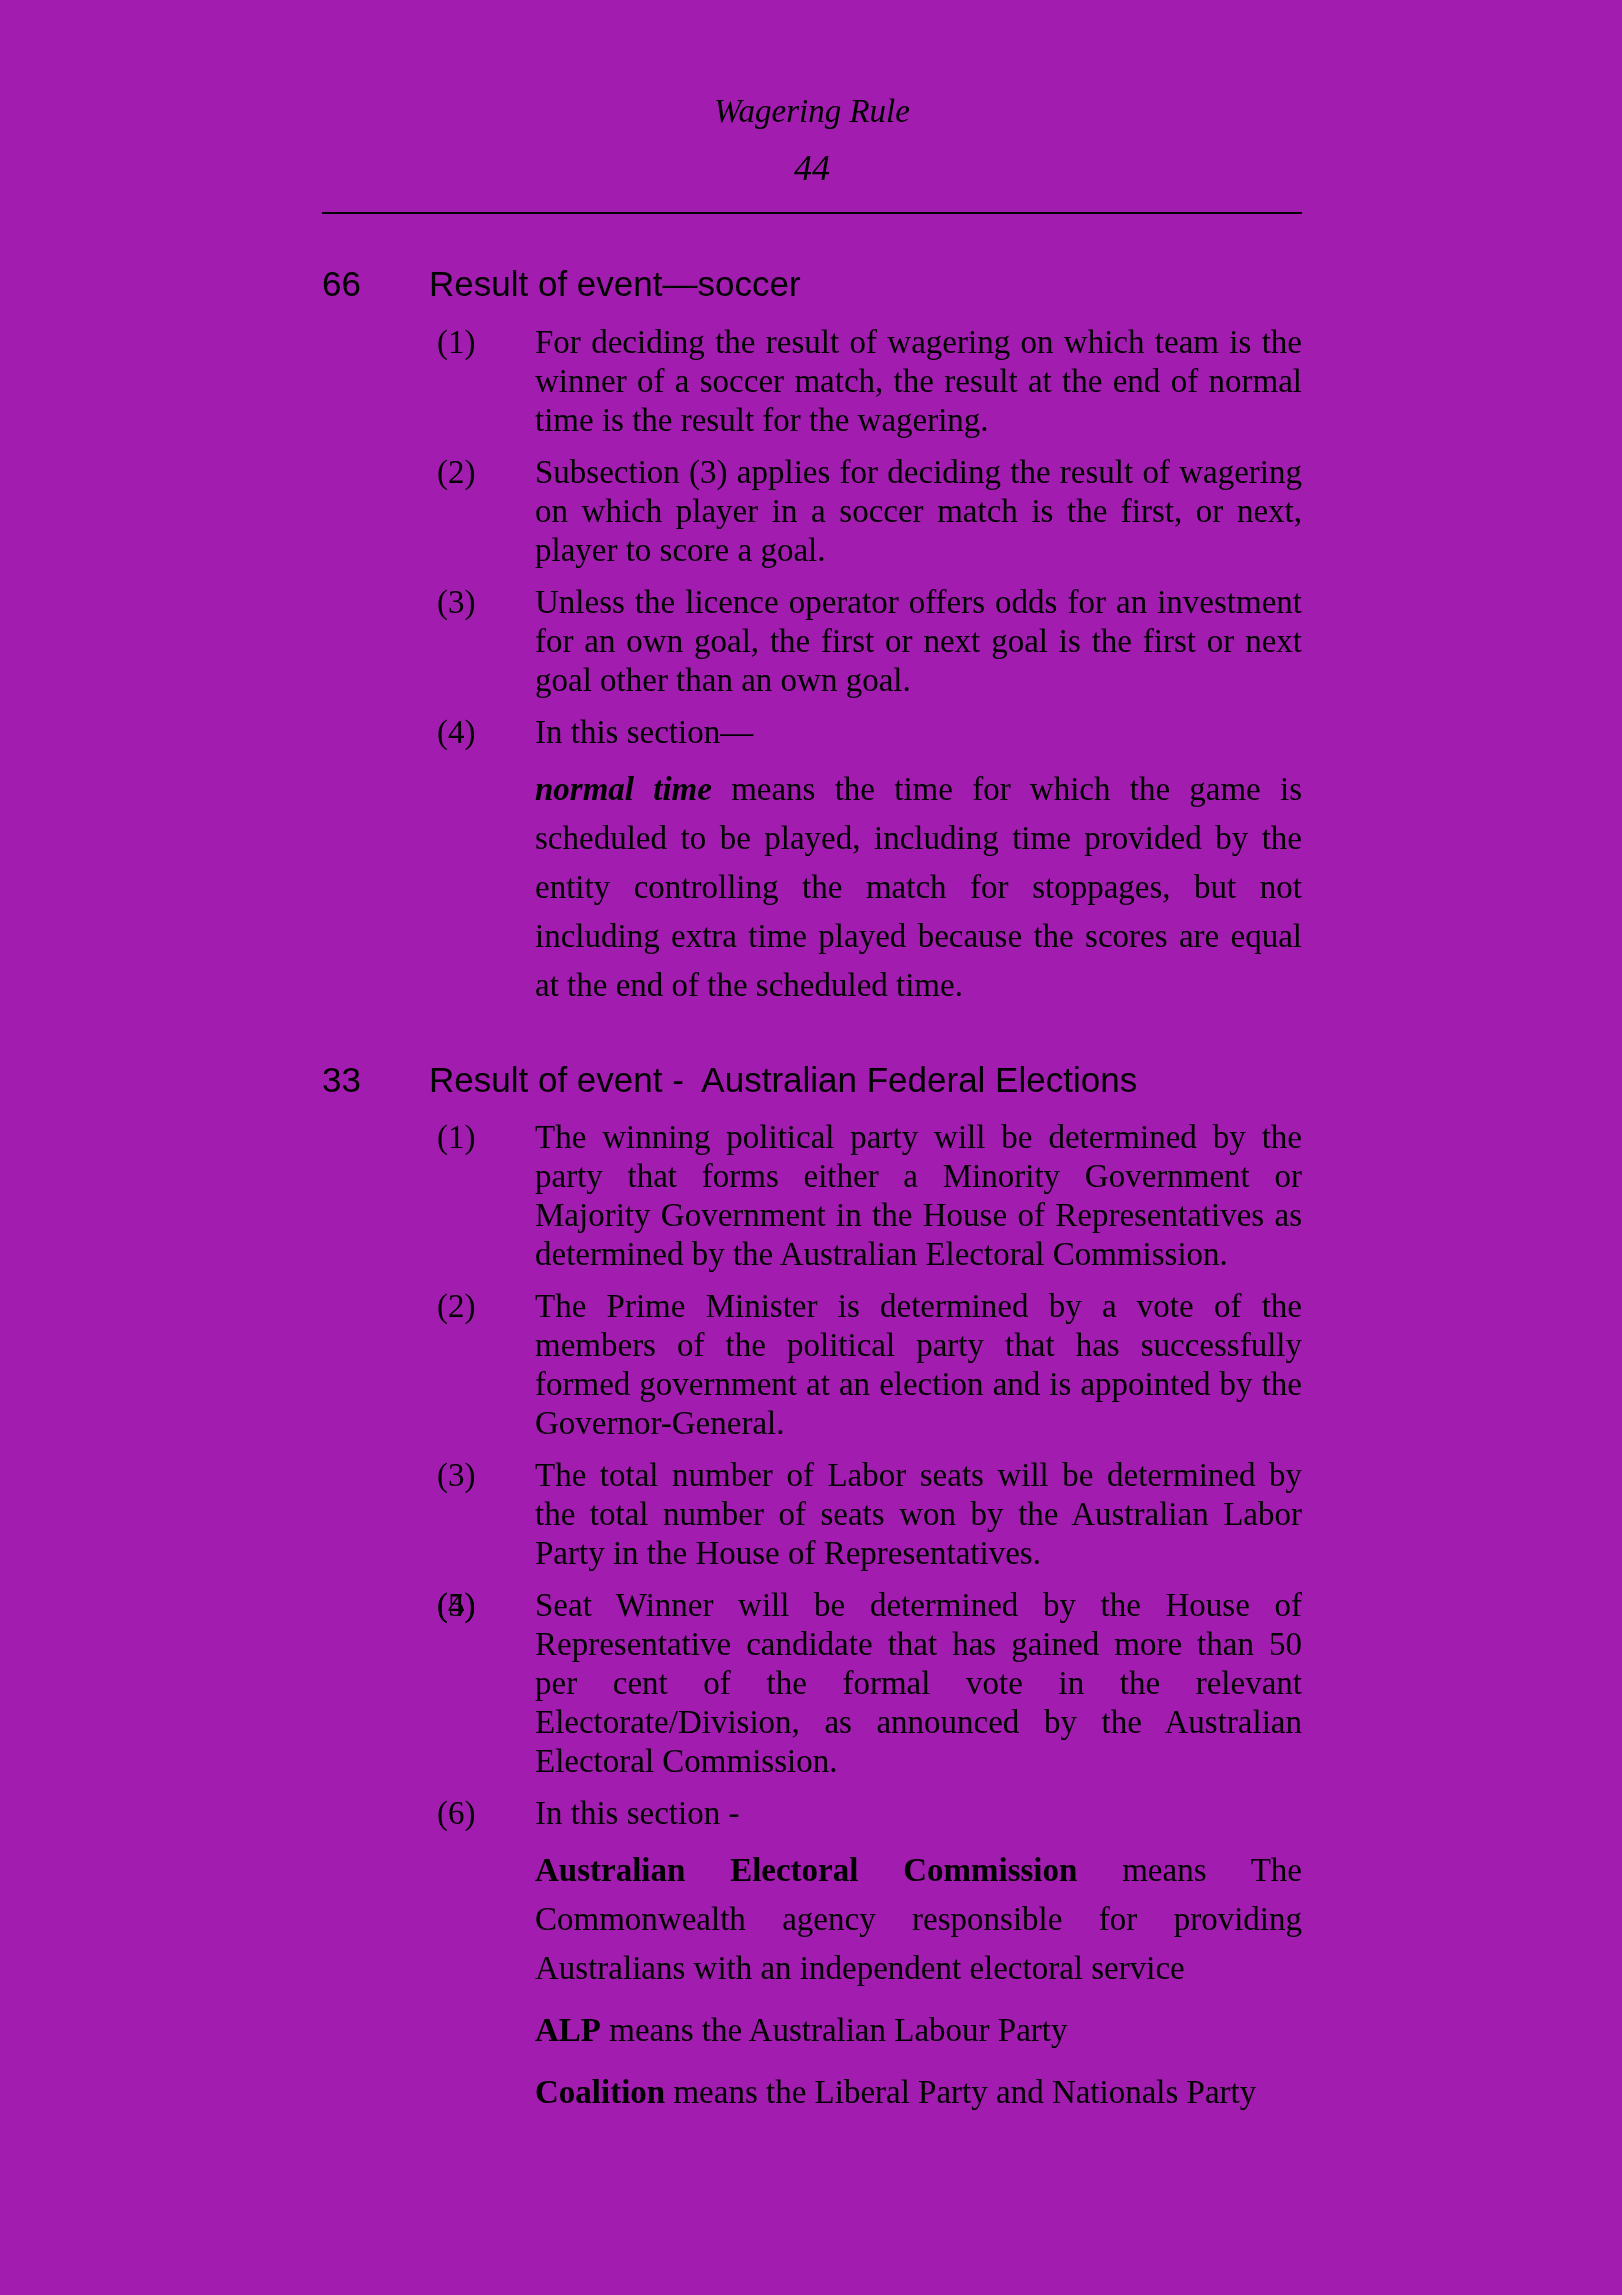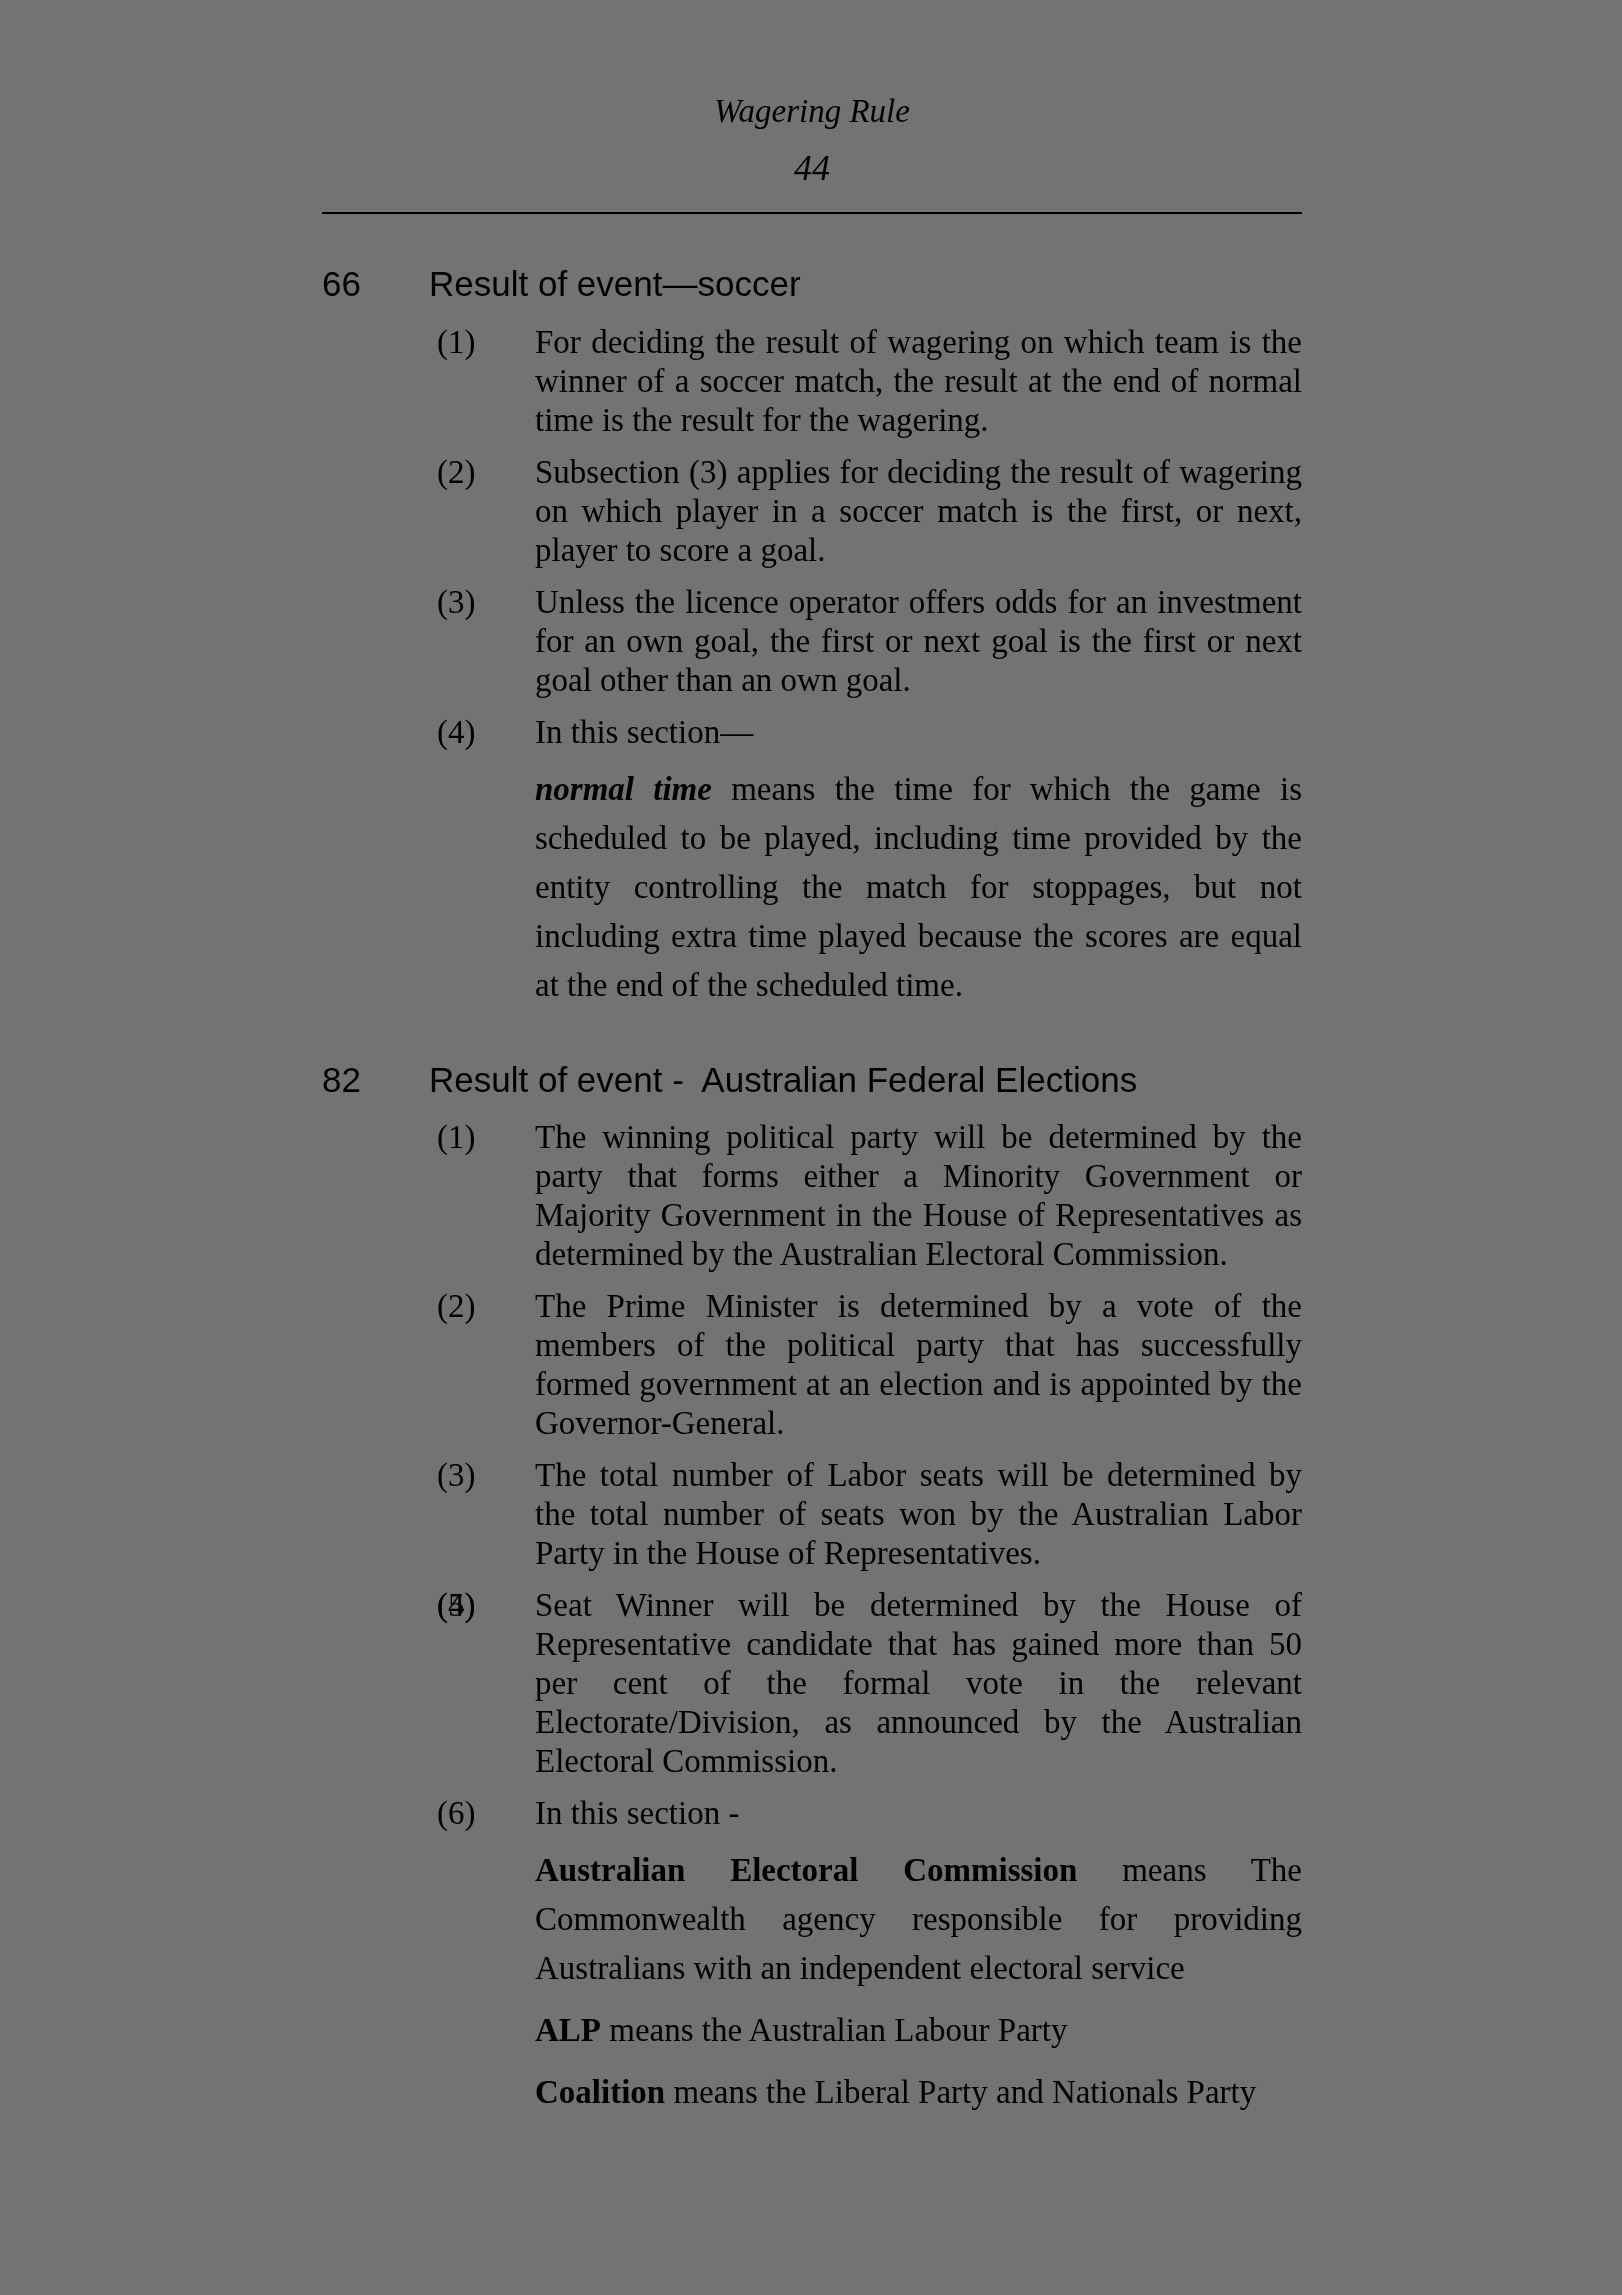--- a/index.html
+++ b/index.html
@@ -1,21 +1,21 @@
 <!DOCTYPE html>
 <html style="font-size:10.5px"><head>
 <meta charset="utf-8">
 <style>
   * { margin: 0; padding: 0; box-sizing: border-box; }
   html, body { background: #ffffff; }
   .page {
     position: relative;
     width: 1623px;
     height: 2295px;
-    background: #737373;
+    background: #a21caf;
     color: #000000;
     font-family: "Liberation Serif", serif;
     overflow: hidden;
   }
   .content {
     position: absolute;
     left: 322px;
     top: 92px;
     width: 980px;
   }
@@ -88,21 +88,21 @@
           <span>In this section—</span>
         </div>
         <div class="definition">
           <span class="term-bold-italic">normal time</span><span> means the time for which the game is scheduled to be played, including time provided by the entity controlling the match for stoppages, but not including extra time played because the scores are equal at the end of the scheduled time.</span>
         </div>
       </div>
     </div>
 
     <div class="section">
       <div class="sec-heading">
-        <span class="sec-num">82</span>
+        <span class="sec-num">33</span>
         <span class="sec-title">Result of event -  Australian Federal Elections</span>
       </div>
       <div class="sec-body">
         <div class="item">
           <span class="item-num">(1)</span>
           <span>The winning political party will be determined by the party that forms either a Minority Government or Majority Government in the House of Representatives as determined by the Australian Electoral Commission.</span>
         </div>
         <div class="item">
           <span class="item-num">(2)</span>
           <span>The Prime Minister is determined by a vote of the members of the political party that has successfully formed government at an election and is appointed by the Governor-General.</span>

